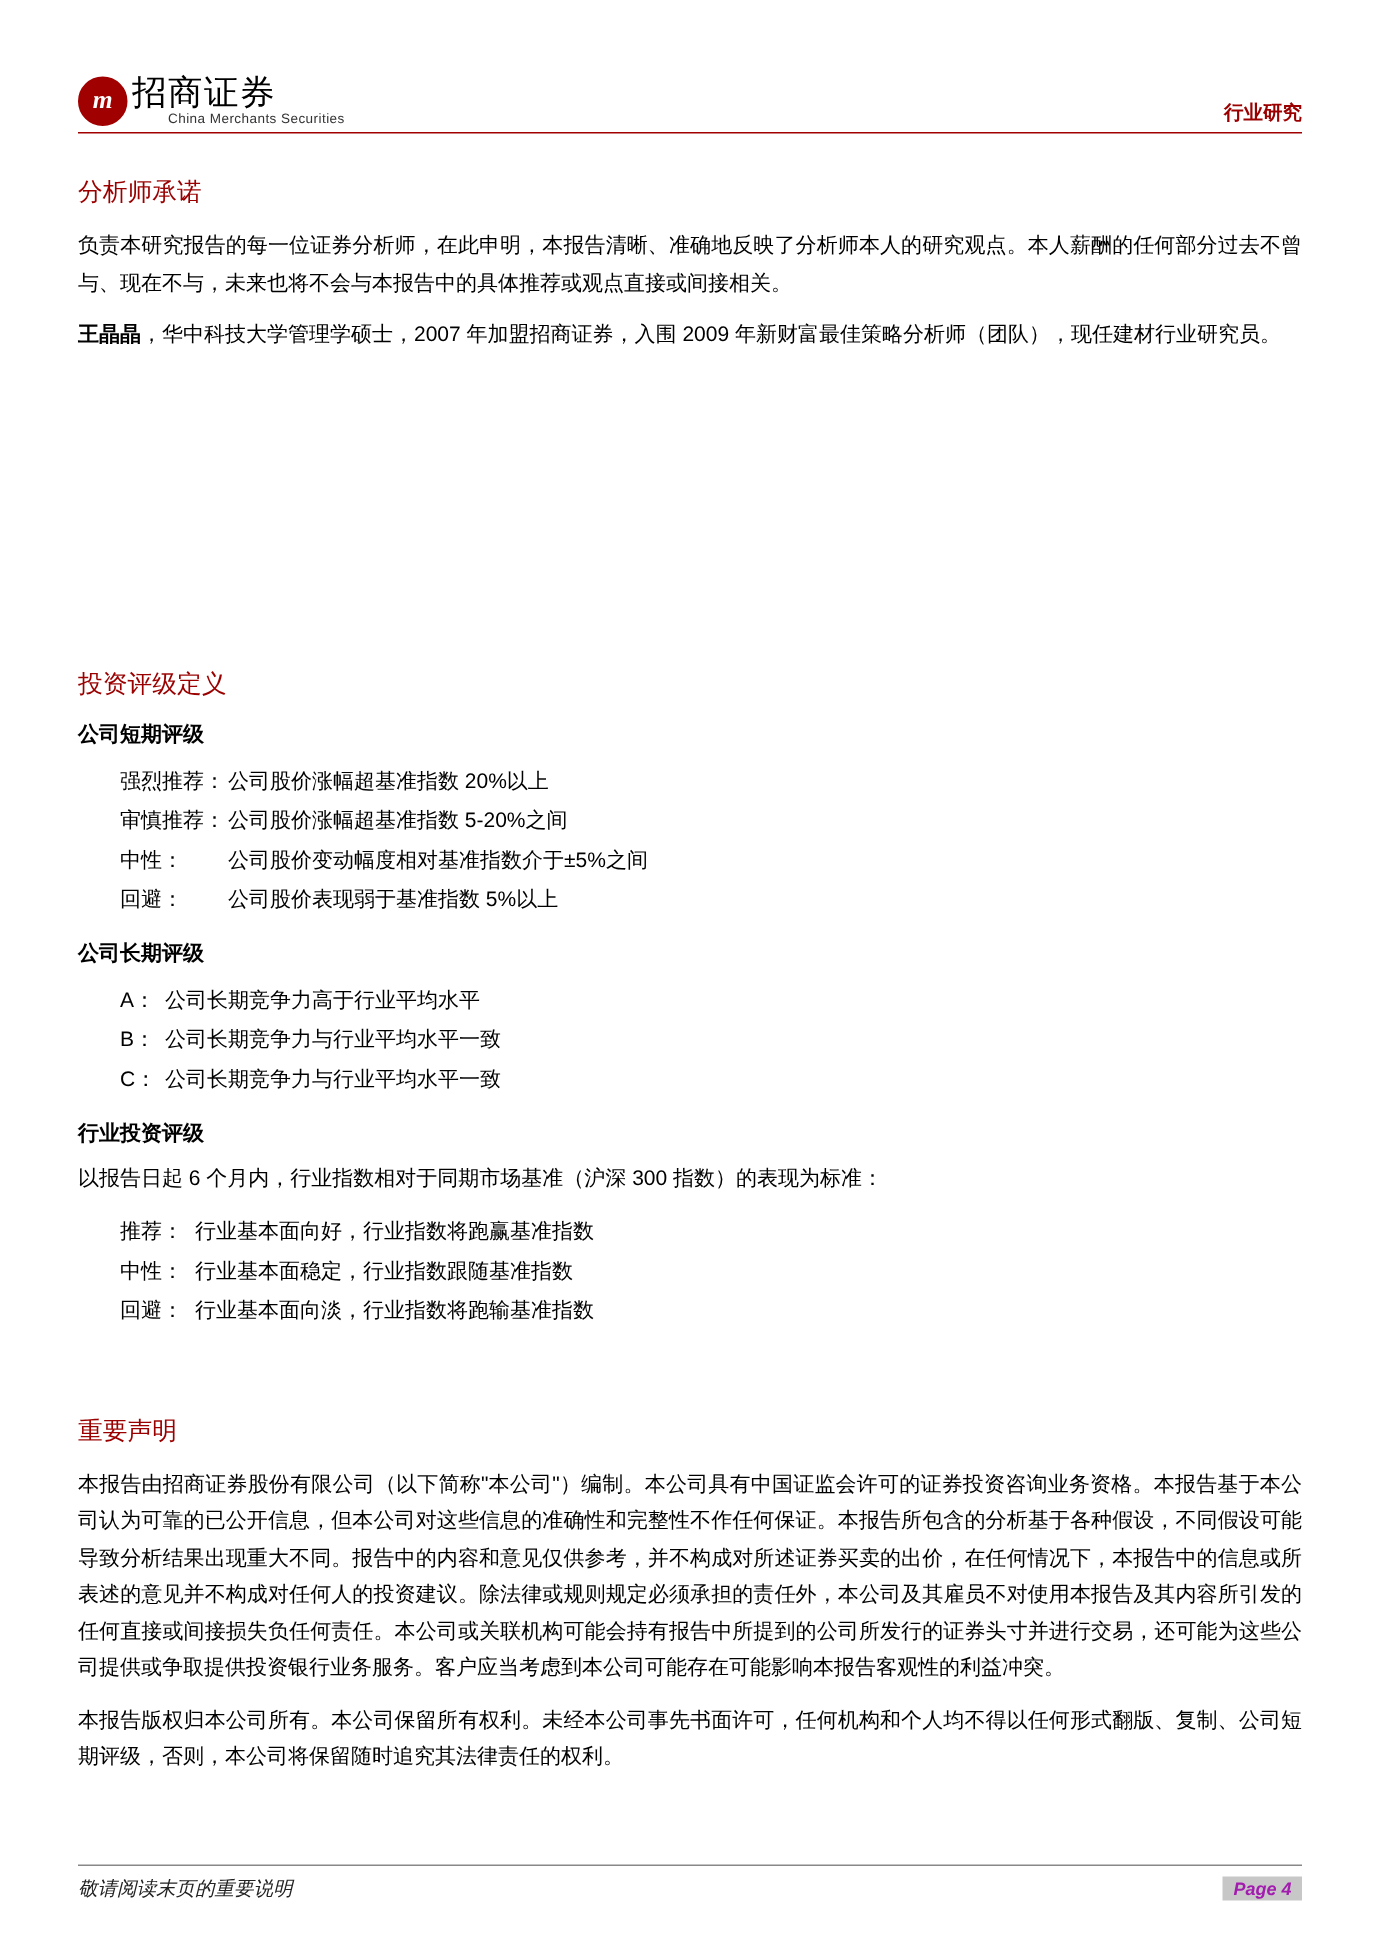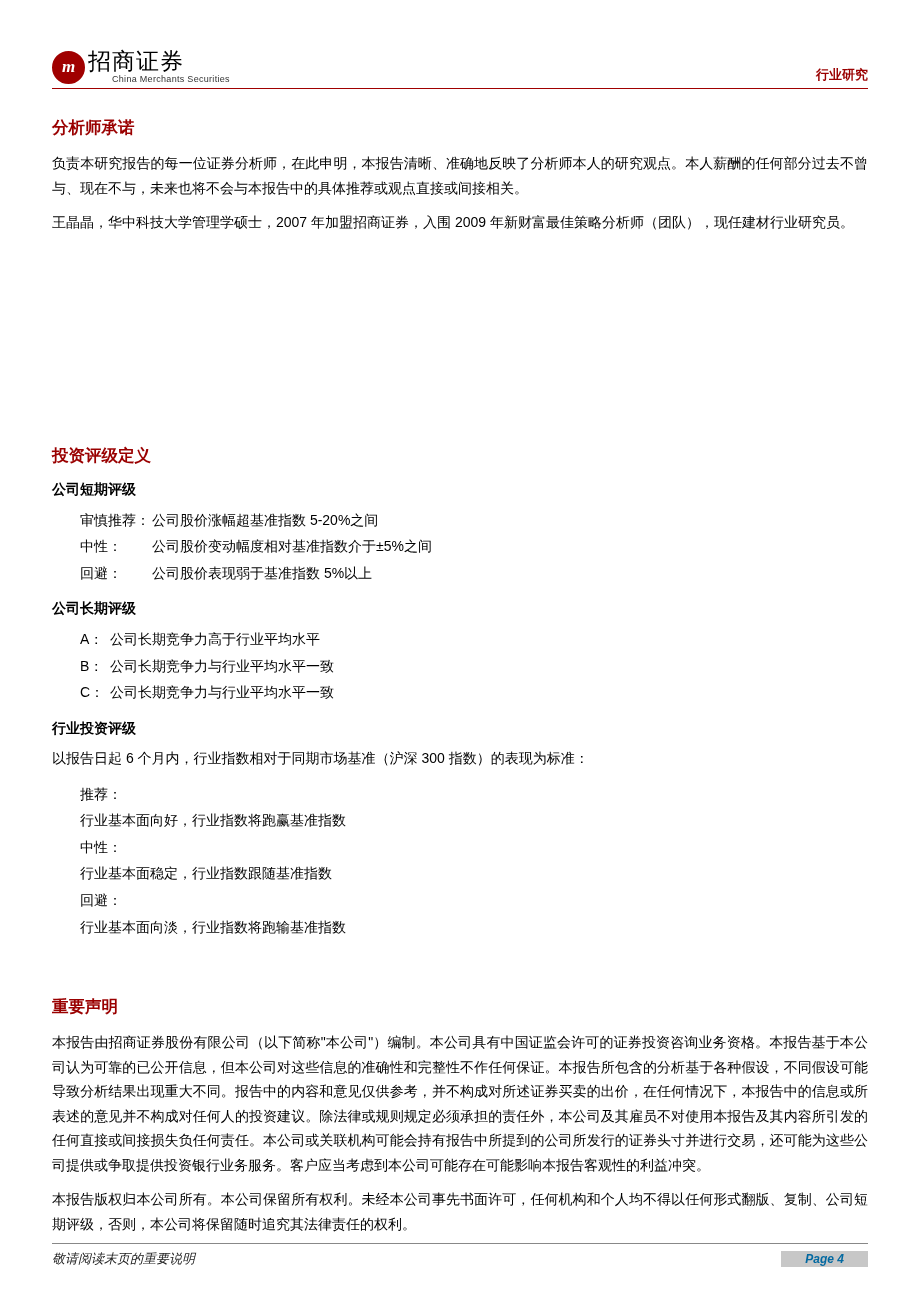--- a/index.html
+++ b/index.html
@@ -59,32 +59,32 @@
       padding-left:24px;
     }
     .header-right {
       font-size: 13px;
       font-weight: bold;
       color: #9a0000;
       font-family: "SimHei", sans-serif;
     }
     .section-title {
       color: #9a0000;
-      font-weight: bold;
+      font-weight: normal;
       font-size: 16.5px;
       margin: 20px 0 12px 0;
       font-family: "SimHei", sans-serif;
     }
     .para {
       font-size: 14px;
       line-height: 1.75;
       text-align: justify;
       margin-bottom: 10px;
     }
-    .bold { font-weight: normal; }
+    .bold { font-weight: bold; }
     .subhead {
       font-weight: bold;
       font-size: 14px;
       margin: 14px 0 8px 0;
     }
     .rating-row {
       display: flex;
       line-height: 1.9;
       padding-left: 28px;
       font-size:14px;
@@ -95,44 +95,43 @@
       line-height:1.9;
       padding-left:28px;
       font-size:14px;
     }
     .long-rating-row .lbl { min-width:30px; }
     .industry-row {
       display:flex;
       line-height:1.9;
       padding-left:28px;
       font-size:14px;
-      flex-direction:column;
     }
     .industry-row .lbl { min-width:50px; }
     .spacer-large { height: 180px; }
     .spacer-med { height: 36px; }
     .footer-bar {
       position: absolute;
       bottom: 34px;
       left: 52px;
       right: 52px;
       border-top: 1px solid #888;
       padding-top: 6px;
       display:flex;
       justify-content:space-between;
       align-items:center;
       font-size:13px;
     }
     .footer-left { font-style: italic; color:#222;}
     .page-badge {
       background:#c7c7c7;
-      padding: 1px 24px;
+      padding: 1px 7px;
       font-size:12px;
       font-weight:bold;
-      color:#0369a1;
+      color:#a21caf;
       font-style:italic;
       font-family: Arial, sans-serif;
     }
   </style>
 </head>
 <body>
 
 <div class="page">
   <div class="header-row">
     <div class="logo-wrap">
@@ -150,20 +149,24 @@
   <div class="para">
     <span class="bold">王晶晶</span><span>，华中科技大学管理学硕士，2007 年加盟招商证券，入围 2009 年新财富最佳策略分析师（团队），现任建材行业研究员。</span>
   </div>
 
   <div class="spacer-large"></div>
 
   <div class="section-title">投资评级定义</div>
 
   <div class="subhead">公司短期评级</div>
   <div class="rating-row">
+      <span class="rating-label">强烈推荐：</span>
+      <span>公司股价涨幅超基准指数 20%以上</span>
+    </div>
+  <div class="rating-row">
       <span class="rating-label">审慎推荐：</span>
       <span>公司股价涨幅超基准指数 5-20%之间</span>
     </div>
   <div class="rating-row">
       <span class="rating-label">中性：</span>
       <span>公司股价变动幅度相对基准指数介于±5%之间</span>
     </div>
   <div class="rating-row">
       <span class="rating-label">回避：</span>
       <span>公司股价表现弱于基准指数 5%以上</span>

